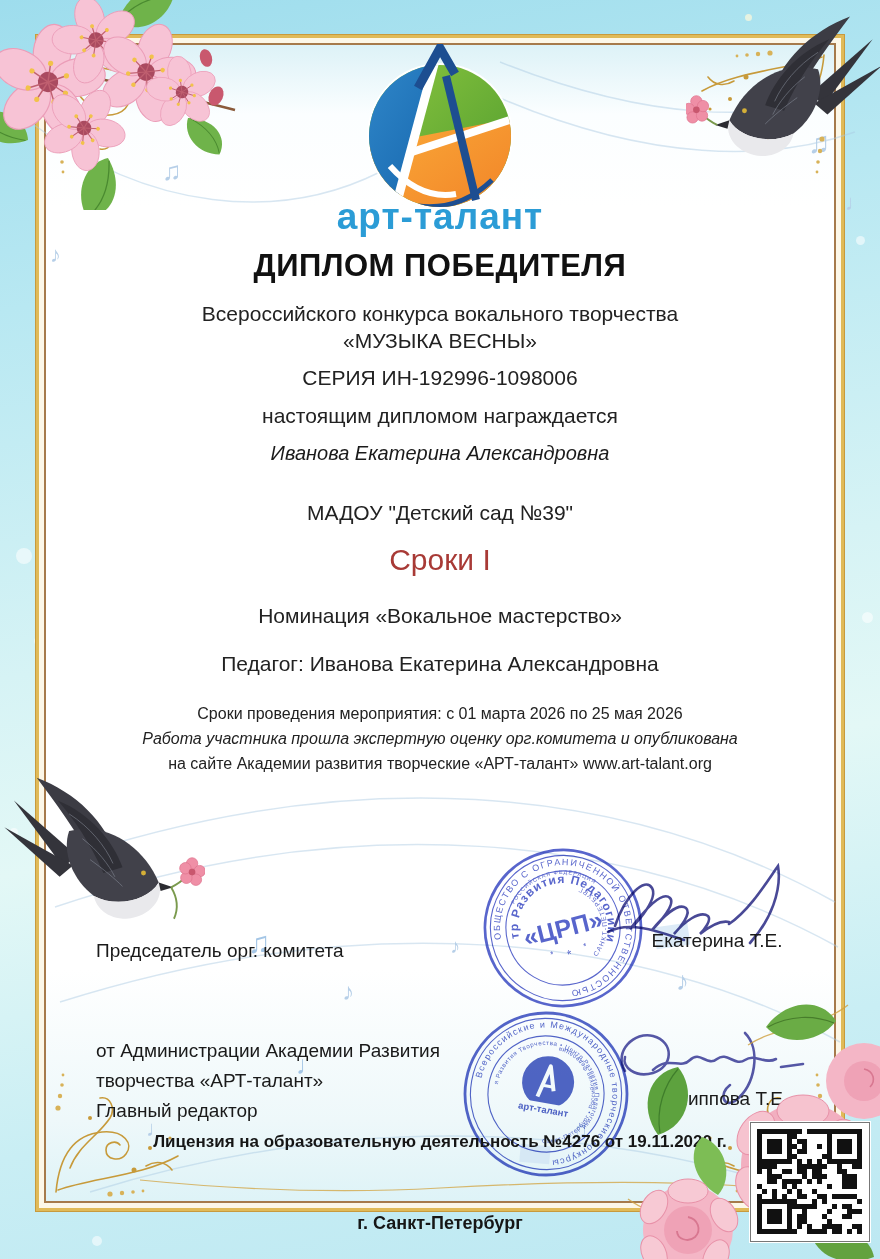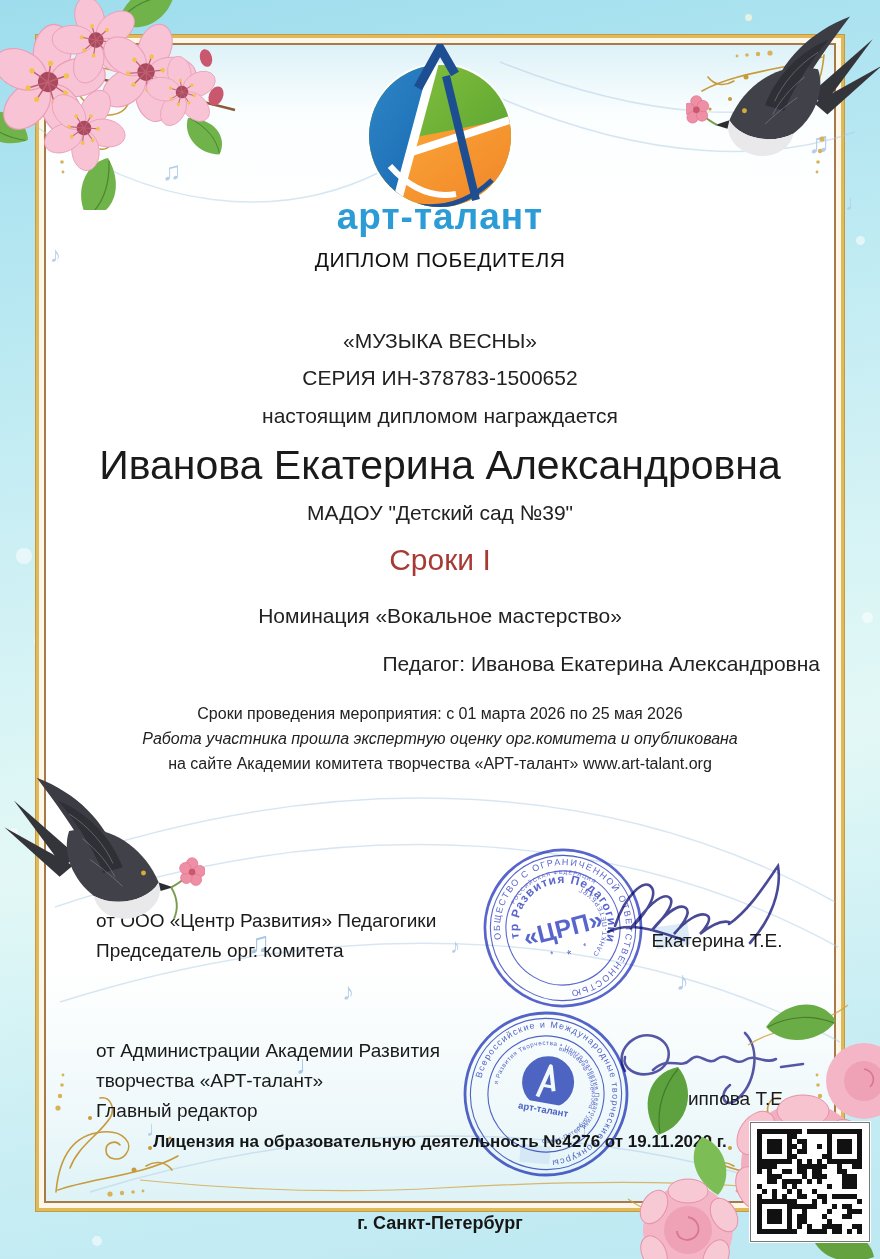--- a/index.html
+++ b/index.html
@@ -8,23 +8,23 @@
     background:linear-gradient(170deg,#9edded 0%,#b8e8f2 22%,#d6f3f5 48%,#e3f8f6 62%,#c9eef4 82%,#bce8f2 100%);}
   .bokeh{position:absolute;border-radius:50%;background:rgba(255,255,255,.55);pointer-events:none;}
   .paper{position:absolute;top:43px;left:44px;right:44px;bottom:56px;
     background:linear-gradient(180deg,#ddf2f7 0%,#fbfeff 6%,#ffffff 14%,#ffffff 80%,#eef8fa 93%,#def3f7 100%);
     border:2px solid #a67a4b;
     box-shadow:0 0 0 5px rgba(253,250,240,.95),0 0 0 8px #e0ba58,0 0 0 9px #c89a3d;}
   .deco,.artsvg{position:absolute;pointer-events:none;}
   .note{position:absolute;color:#b6cfe8;pointer-events:none;line-height:1;}
   .tline{position:absolute;left:60px;right:60px;text-align:center;white-space:nowrap;}
   .brand{font-size:37px;font-weight:bold;color:#2b9cd6;letter-spacing:1px;}
-  .title{font-size:21px;font-weight:normal;color:#111;letter-spacing:.5px;}
+  .title{font-size:31px;font-weight:bold;color:#111;letter-spacing:.5px;}
   .t20{font-size:21px;color:#222;}
-  .name{font-size:41px;color:#1a1a1a;}
+  .name{font-size:20px;color:#1a1a1a;font-style:italic;}
   .place{font-size:30px;color:#a83a36;}
   .small{font-size:16px;color:#222;}
   .siglabel{position:absolute;font-size:19px;color:#1a1a1a;line-height:30px;white-space:nowrap;}
   .signame{position:absolute;font-size:19px;color:#1a1a1a;text-align:center;width:190px;white-space:nowrap;}
   .lic{font-weight:bold;font-size:17px;color:#161616;}
   .city{font-weight:bold;font-size:18px;color:#161616;}
   .stampbox{position:absolute;mix-blend-mode:multiply;opacity:.88;}
   .sigbox{position:absolute;mix-blend-mode:multiply;}
   .qr{position:absolute;left:750px;top:1122px;width:106px;height:106px;background:#fff;
     padding:6px;border:1px solid #777;box-shadow:0 0 0 1px #fff;}
@@ -199,33 +199,33 @@
       <path d="M52,108 L174,68" stroke="#ffffff" stroke-width="8" fill="none"></path>
       <path d="M30,122 Q60,156 96,150" stroke="#ffffff" stroke-width="6" fill="none"></path>
       <path d="M58,162 Q100,167 132,136" stroke="#1d4e91" stroke-width="5" fill="none"></path>
     </g>
     <path d="M58,44 L80,4 L95,30" stroke="#1d4e91" stroke-width="9" fill="none" stroke-linejoin="miter"></path>
     <path d="M86,32 L116,156" stroke="#1d4e91" stroke-width="8" fill="none"></path>
   </svg>
 
   <div class="tline brand" style="top:196px;">арт-талант</div>
   <div class="tline title" style="top:248px;">ДИПЛОМ ПОБЕДИТЕЛЯ</div>
+  <div class="tline t20" style="top:302px;">Всероссийского конкурса вокального творчества</div>
   <div class="tline t20" style="top:329px;">«МУЗЫКА ВЕСНЫ»</div>
-  <div class="tline t20" style="top:366px;">СЕРИЯ ИН-378783-1500652</div>
+  <div class="tline t20" style="top:366px;">СЕРИЯ ИН-192996-1098006</div>
   <div class="tline t20" style="top:404px;">настоящим дипломом награждается</div>
   <div class="tline name" style="top:442px;">Иванова Екатерина Александровна</div>
   <div class="tline t20" style="top:501px;">МАДОУ "Детский сад №39"</div>
   <div class="tline place" style="top:543px;">Сроки I</div>
   <div class="tline t20" style="top:596px;margin-top:8px;">Номинация «Вокальное мастерство»</div>
-  <div class="tline t20" style="top:652px;text-align:right;">Педагог: Иванова Екатерина Александровна</div>
+  <div class="tline t20" style="top:652px;">Педагог: Иванова Екатерина Александровна</div>
   <div class="tline small" style="top:705px;">Сроки проведения мероприятия: с 01 марта 2026 по 25 мая 2026</div>
   <div class="tline small" style="top:730px;font-style:italic;">Работа участника прошла экспертную оценку орг.комитета и опубликована</div>
-  <div class="tline small" style="top:755px;">на сайте Академии комитета творчества «АРТ-талант» www.art-talant.org</div>
-
-  <div class="siglabel" style="left:96px;top:906px;">от ООО «Центр Развития» Педагогики</div>
+  <div class="tline small" style="top:755px;">на сайте Академии развития творческие «АРТ-талант» www.art-talant.org</div>
+
   <div class="siglabel" style="left:96px;top:936px;">Председатель орг. комитета</div>
 
   <div class="stampbox" style="left:478px;top:843px;">
     <svg width="170" height="170" viewBox="0 0 170 170">
       <defs>
         <path id="s1cw" d="M 22,85 A 63,63 0 1 1 148,85 A 63,63 0 1 1 22,85"></path>
         <path id="s1cw2" d="M 31,85 A 54,54 0 1 1 139,85 A 54,54 0 1 1 31,85"></path>
         <path id="s1cwIn" d="M 40,85 A 45,45 0 1 1 130,85 A 45,45 0 1 1 40,85"></path>
         <path id="s1ccw" d="M 41,85 A 44,44 0 1 0 129,85 A 44,44 0 1 0 41,85"></path>
       </defs>

